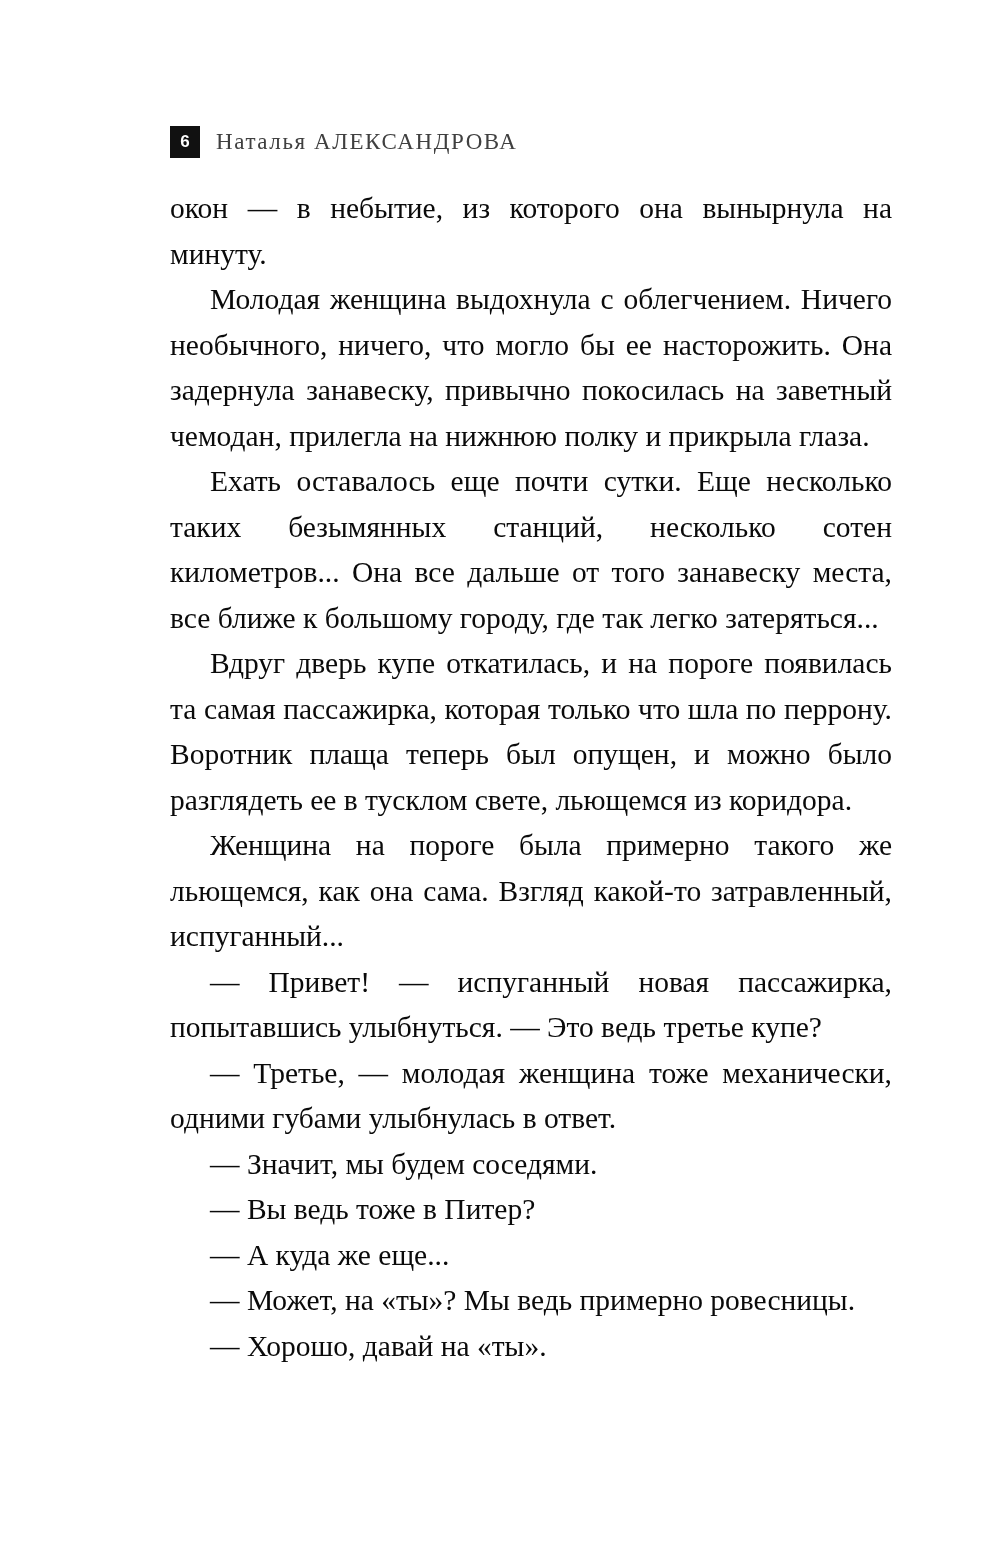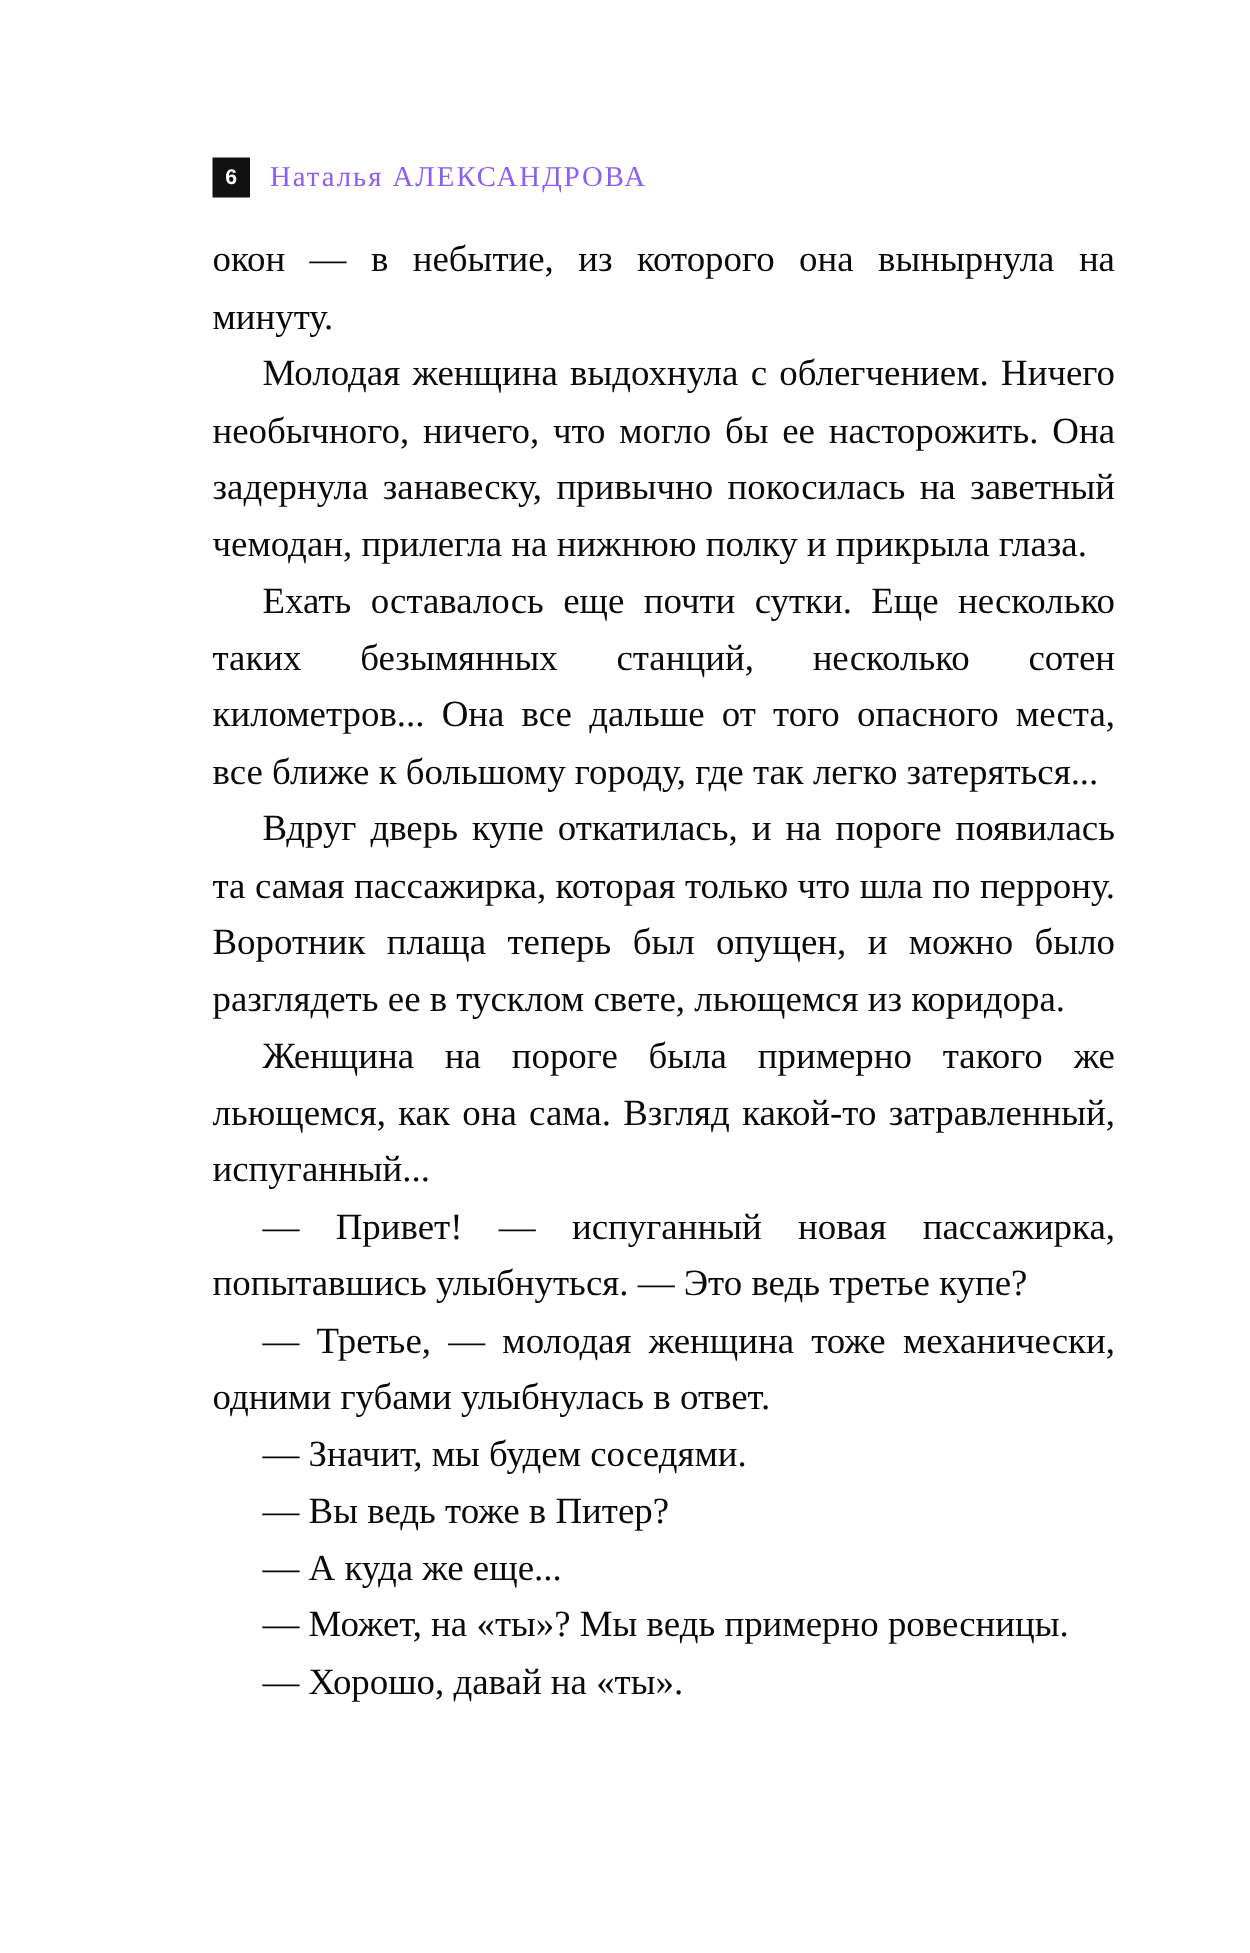--- a/index.html
+++ b/index.html
@@ -35,21 +35,21 @@
     font-weight: bold;
     display: flex;
     align-items: center;
     justify-content: center;
     letter-spacing: 0;
   }
   .author {
     font-family: "Liberation Serif", serif;
     font-size: 23px;
     letter-spacing: 1.6px;
-    color: #8b5cf6;
+    color: #404040;
     white-space: nowrap;
   }
   .body-text {
     position: absolute;
     left: 170px;
     top: 186px;
     width: 722px;
     font-size: 29.5px;
     line-height: 45.5px;
     text-align: justify;
@@ -70,21 +70,21 @@
 <div class="page">
 
   <div class="header">
     <div class="page-number">6</div>
     <div class="author">Наталья АЛЕКСАНДРОВА</div>
   </div>
 
   <div class="body-text">
     <p>окон — в небытие, из которого она вынырнула на минуту.</p>
     <p class="indent">Молодая женщина выдохнула с облегчением. Ничего необычного, ничего, что могло бы ее насторожить. Она задернула занавеску, привычно покосилась на заветный чемодан, прилегла на нижнюю полку и прикрыла глаза.</p>
-    <p class="indent">Ехать оставалось еще почти сутки. Еще несколько таких безымянных станций, несколько сотен километров... Она все дальше от того опасного места, все ближе к большому городу, где так легко затеряться...</p>
+    <p class="indent">Ехать оставалось еще почти сутки. Еще несколько таких безымянных станций, несколько сотен километров... Она все дальше от того занавеску места, все ближе к большому городу, где так легко затеряться...</p>
     <p class="indent">Вдруг дверь купе откатилась, и на пороге появилась та самая пассажирка, которая только что шла по перрону. Воротник плаща теперь был опущен, и можно было разглядеть ее в тусклом свете, льющемся из коридора.</p>
     <p class="indent">Женщина на пороге была примерно такого же льющемся, как она сама. Взгляд какой-то затравленный, испуганный...</p>
     <p class="indent">— Привет! — испуганный новая пассажирка, попытавшись улыбнуться. — Это ведь третье купе?</p>
     <p class="indent">— Третье, — молодая женщина тоже механически, одними губами улыбнулась в ответ.</p>
     <p class="indent">— Значит, мы будем соседями.</p>
     <p class="indent">— Вы ведь тоже в Питер?</p>
     <p class="indent">— А куда же еще...</p>
     <p class="indent">— Может, на «ты»? Мы ведь примерно ровесницы.</p>
     <p class="indent">— Хорошо, давай на «ты».</p>
   </div>

